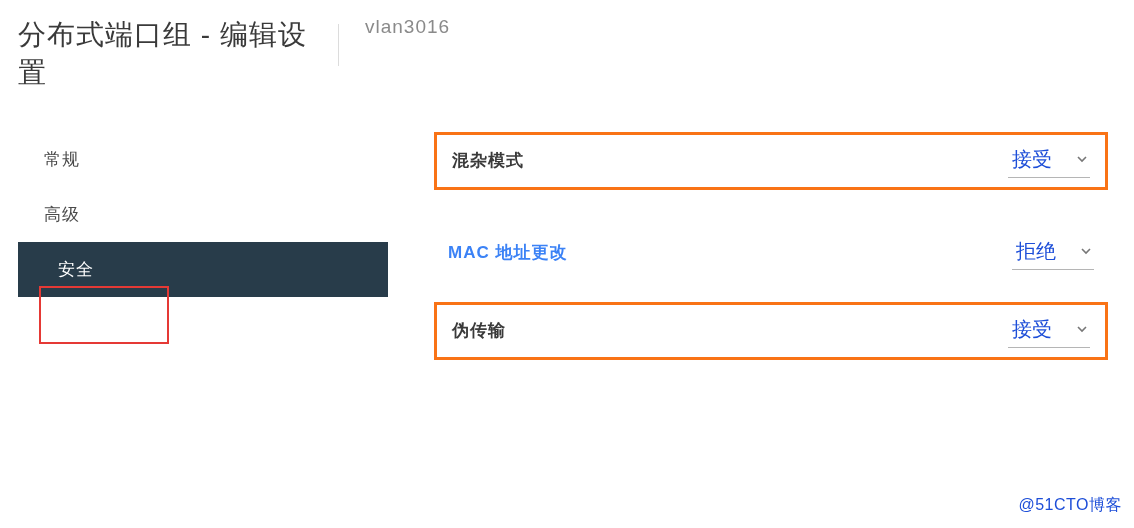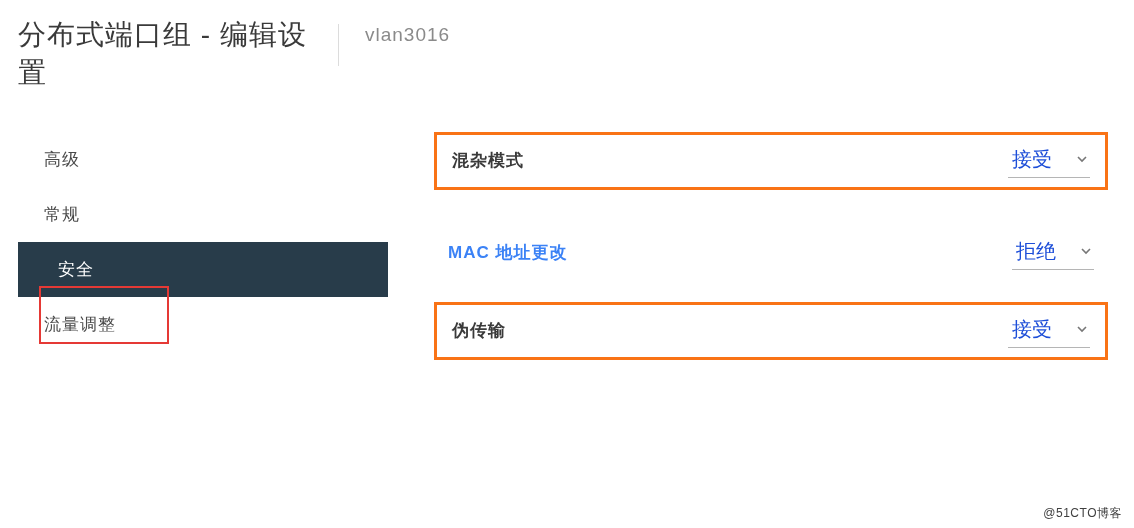--- a/index.html
+++ b/index.html
@@ -1,56 +1,55 @@
 <!DOCTYPE html>
 <html><head>
 <meta charset="utf-8">
 <style>
   * { box-sizing: border-box; }
   html,body { margin:0; padding:0; font-family: "Microsoft YaHei", "PingFang SC", Arial, sans-serif; background:#fff; color:#333; }
   .page { width:1134px; height:528px; padding:16px 18px 0 18px; position:relative; }
   .header { display:flex; align-items:center; }
   .title { font-size:28px; font-weight:300; color:#3a3a3a; line-height:1.35; max-width:290px; letter-spacing:1px; }
   .vline { width:1px; height:42px; background:#dcdcdc; margin:0 26px 0 30px; align-self:flex-start; margin-top:8px;}
-  .subtitle { font-size:19px; color:#8a8a8a; font-weight:400; letter-spacing:1px; margin-top:8px; align-self:flex-start;}
+  .subtitle { font-size:19px; color:#8a8a8a; font-weight:400; letter-spacing:1px; align-self:flex-start;}
   .body { display:flex; margin-top:40px; }
   .sidebar { width:370px; flex:0 0 370px; }
   .sidebar-item { padding:16px 0 16px 26px; font-size:17px; color:#4a4a4a; cursor:pointer; letter-spacing:1px;}
   .sidebar-item.active { background:#283c4a; color:#fff; position:relative;padding-left:40px; }
   .side-hl { position:absolute; left:21px; border:2px solid #e53935; pointer-events:none; }
   .main { flex:1; padding-left:46px; padding-right:8px; }
   .row { display:flex; align-items:center; justify-content:space-between; height:50px; }
   .row-label { font-size:17px; color:#3a3a3a; font-weight:700; letter-spacing:1px; }
   .row-label.light { font-weight:600; color:#3b82f6; }
   .select { display:flex; align-items:center; gap:24px; color:#1d4ed8; font-size:20px; border-bottom:1px solid #b5b5b5; padding:2px 2px 4px 4px; cursor:pointer; min-width:56px; justify-content:flex-end;}
   .chev { display:inline-block; }
   .chev svg { display:block; }
   .hl { border:3px solid #f97316; padding:0 15px; height:58px; display:flex; align-items:center; justify-content:space-between; }
   .gap-lg { height:38px; }
   .gap-md { height:24px; }
-  .watermark { position:absolute; right:12px; bottom:6px; font-size:12px; color:#404040; letter-spacing:0.5px;}
+  .watermark { position:absolute; right:12px; bottom:12px; font-size:16px; color:#1d4ed8; letter-spacing:0.5px;}
 </style>
 </head>
 <body>
 
 <div class="page">
 
   <div class="header">
     <div class="title">分布式端口组 - 编辑设置</div>
     <div class="vline"></div>
     <div class="subtitle">vlan3016</div>
   </div>
 
   <div class="body">
 
     <div class="sidebar" style="position:relative;">
+      <div class="sidebar-item"><span>常规</span></div>
       <div class="sidebar-item"><span>高级</span></div>
-      <div class="sidebar-item"><span>常规</span></div>
       <div class="sidebar-item active"><span>安全</span></div>
-      <div class="sidebar-item"><span>流量调整</span></div>
       <div class="side-hl" style="top:154px; width:130px; height:58px;"></div>
     </div>
 
     <div class="main">
 
       <div class="hl">
         <div class="row-label">混杂模式</div>
         <div class="select">
           <span>接受</span>
           <span class="chev">

